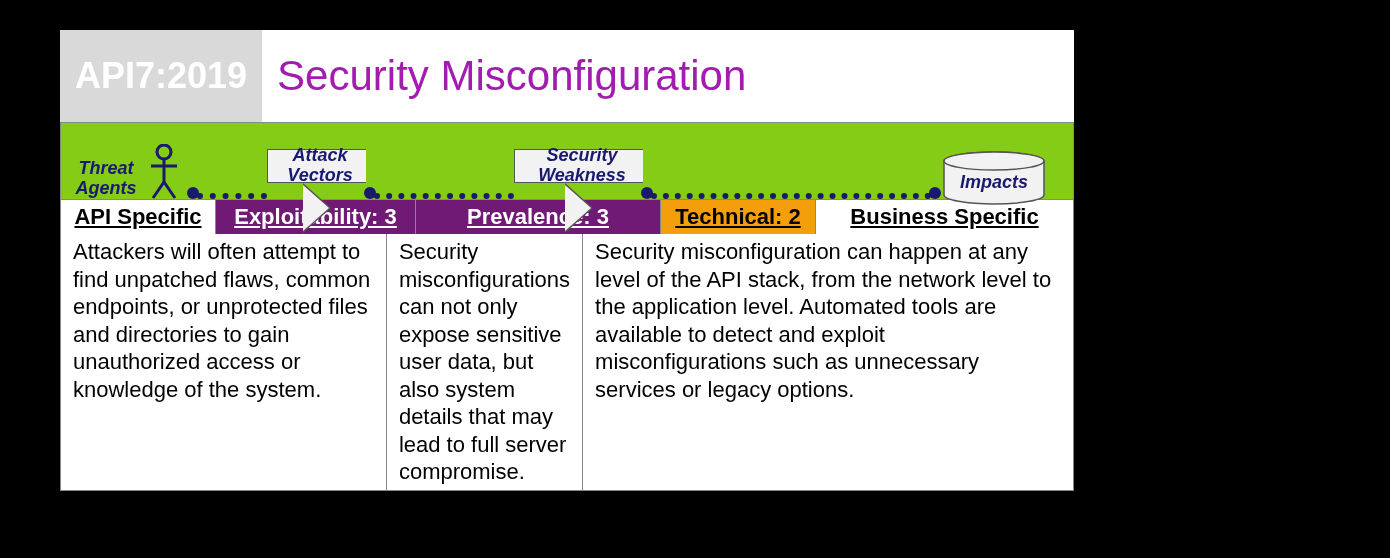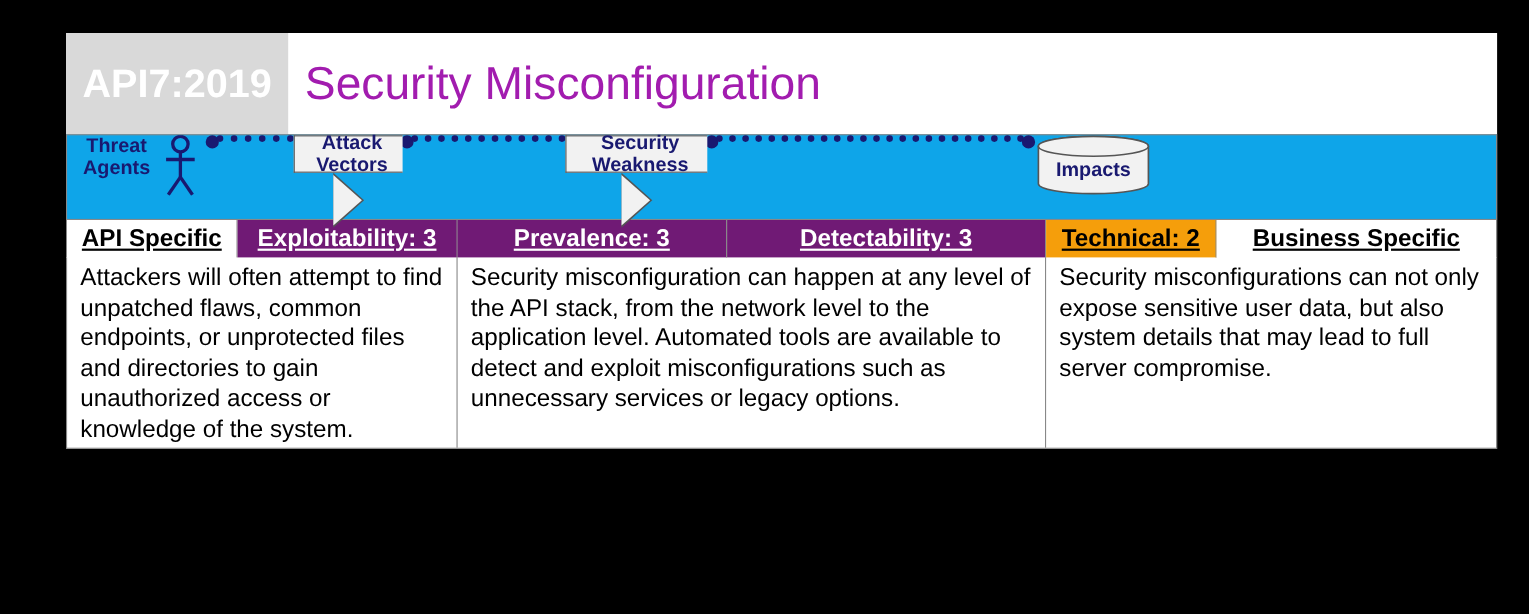--- a/index.html
+++ b/index.html
@@ -7,48 +7,49 @@
     margin: 0;
     padding: 0;
     background: #000;
     font-family: Arial, Helvetica, sans-serif;
     width: 1390px;
     height: 558px;
   }
   .page {
     background: #fff;
     margin: 30px 60px;
-    width: 1301px;
+    width: 1014px;
   }
   .header {
     display: flex;
     align-items: center;
     padding: 0;
   }
   .badge {
     background: #d9d9d9;
     color: #fff;
     font-weight: bold;
     font-size: 36px;
     padding: 25px 15px;
     margin-right: 15px;
   }
   .title {
     font-size: 42px;
     font-weight: normal;
     color: #a21caf;
   }
   .flow-row {
-    background: #0ea5e9;
+    background: #84cc16;
     border: 1px solid #888;
     height: 78px;
     position: relative;
     display: flex;
-    align-items: flex-start;
+    align-items: flex-end;
     padding: 0 10px;
+    font-style: italic;
   }
   .flow-label {
     font-size: 18px;
     font-weight: bold;
     color: #191970;
     text-align: center;
     line-height: 1.1;
   }
   .threat-agents-label {
     margin-right: 8px;
@@ -196,24 +197,23 @@
         <ellipse cx="55" cy="10" rx="50" ry="9" fill="#f2f2f2" stroke="#555" stroke-width="1.5"></ellipse>
       </svg>
       <div class="flow-label" style="position:absolute;top:22px;left:0;width:110px;text-align:center">Impacts</div>
     </div>
   </div>
 
   <div class="ratings-row">
     <div class="rating-cell white-cell" style="width:155px">API Specific</div>
     <div class="rating-cell orange-cell" style="width:200px">Exploitability: 3</div>
     <div class="rating-cell orange-cell" style="width:245px">Prevalence: 3</div>
-    <div class="rating-cell orange-cell" style="width:290px">Detectability: 3</div>
     <div class="rating-cell amber-cell" style="width:155px">Technical: 2</div>
     <div class="rating-cell white-cell" style="flex:1">Business Specific</div>
   </div>
 
   <div class="desc-row">
     <div class="desc-cell" style="width:355px">Attackers will often attempt to find unpatched flaws, common endpoints, or unprotected files and directories to gain unauthorized access or knowledge of the system.</div>
+    <div class="desc-cell" style="flex:1">Security misconfigurations can not only expose sensitive user data, but also system details that may lead to full server compromise.</div>
     <div class="desc-cell" style="width:535px">Security misconfiguration can happen at any level of the API stack, from the network level to the application level. Automated tools are available to detect and exploit misconfigurations such as unnecessary services or legacy options.</div>
-    <div class="desc-cell" style="flex:1">Security misconfigurations can not only expose sensitive user data, but also system details that may lead to full server compromise.</div>
   </div>
 
 </div>
 
 </body></html>

